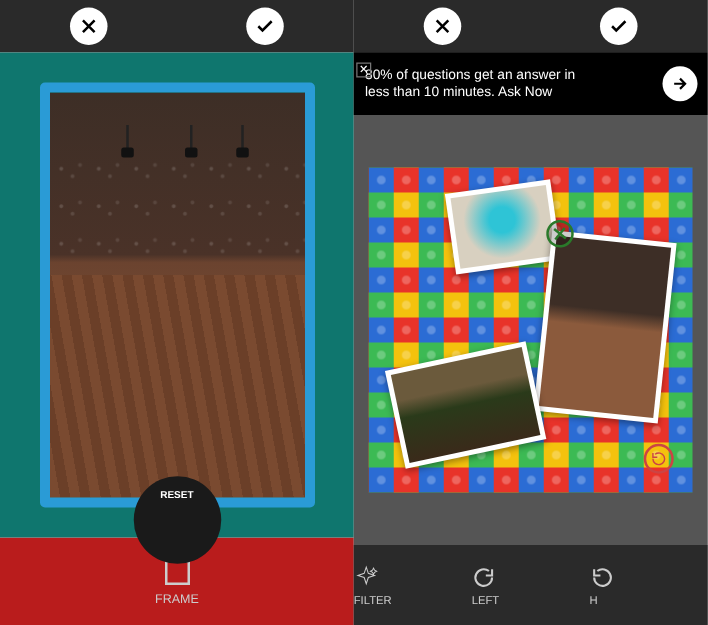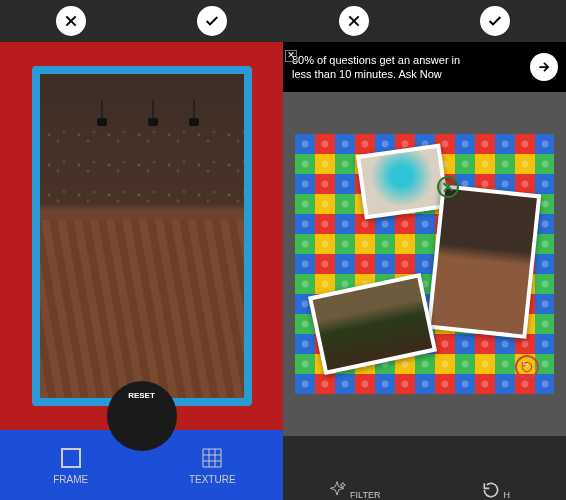--- a/index.html
+++ b/index.html
@@ -1,30 +1,30 @@
 <!DOCTYPE html>
 <html><head>
 <meta charset="utf-8">
 <style>
 *{margin:0;padding:0;box-sizing:border-box}
 body{width:566px;height:500px;font-family:Arial,sans-serif;background:#fff;display:flex}
 .screen{width:283px;height:500px;position:relative;display:flex;flex-direction:column}
 .topbar{height:42px;background:#2a2a2a;display:flex;align-items:center;justify-content:space-around}
 .circle-btn{width:30px;height:30px;border-radius:50%;background:#fff;display:flex;align-items:center;justify-content:center;cursor:pointer}
 .circle-btn svg{width:16px;height:16px}
-.s1 .canvas{flex:1;background:#b91c1c;display:flex;align-items:center;justify-content:center;position:relative}
+.s1 .canvas{flex:1;background:#0f766e;display:flex;align-items:center;justify-content:center;position:relative}
 .frame-box{width:220px;height:340px;border:8px solid #2a9bd6;border-radius:4px;box-shadow:inset 0 0 30px 20px rgba(42,155,214,0.6);position:relative;overflow:hidden}
 .cafe-scene{width:100%;height:100%;background:linear-gradient(to bottom,#3d2e26 0%,#4a3228 40%,#6b432f 42%,#8b5a3c 100%);position:relative}
 .cafe-scene::before{content:"";position:absolute;top:15%;left:0;right:0;height:25%;background:radial-gradient(circle at 30% 40%,rgba(255,255,255,0.15) 1px,transparent 2px),radial-gradient(circle at 60% 60%,rgba(255,255,255,0.12) 1px,transparent 2px),radial-gradient(circle at 80% 30%,rgba(255,255,255,0.1) 1px,transparent 2px);background-size:30px 30px}
 .cafe-scene::after{content:"";position:absolute;bottom:0;left:0;right:0;height:55%;background:repeating-linear-gradient(80deg,#7a4a30 0 8px,#6b3f28 8px 16px)}
 .lamp{position:absolute;width:2px;height:20px;background:#222;top:8%}
 .lamp::after{content:"";position:absolute;bottom:-6px;left:-4px;width:10px;height:8px;background:#111;border-radius:2px}
 .l1{left:30%}.l2{left:55%}.l3{left:75%}
 .reset-pill{position:absolute;bottom:0;left:50%;transform:translateX(-50%) translateY(30%);width:70px;height:70px;background:#1a1a1a;border-radius:50%;display:flex;align-items:flex-start;justify-content:center;padding-top:10px;color:#fff;font-size:8px;font-weight:bold;z-index:5}
-.s1 .toolbar{height:70px;background:#1d4ed8;display:flex}
+.s1 .toolbar{height:70px;background:#b91c1c;display:flex}
 .tool{flex:1;display:flex;flex-direction:column;align-items:center;justify-content:center;gap:4px;color:#ccc;font-size:10px;cursor:pointer}
 .tool.active{background:#444;color:#fff}
 .tool svg{width:24px;height:24px}
 .s2{background:#555}
 .s2 .ad{height:50px;background:#000;color:#fff;display:flex;align-items:center;padding:0 8px;font-size:11px;line-height:1.3;position:relative}
 .ad .arrow-btn{position:absolute;right:8px;width:28px;height:28px;border-radius:50%;background:#fff;display:flex;align-items:center;justify-content:center}
 .ad .arrow-btn svg{width:14px;height:14px;fill:#000}
 .ad-close{position:absolute;left:2px;top:8px;width:12px;height:12px;font-size:9px;border:1px solid #777;display:flex;align-items:center;justify-content:center}
 .ad-text{margin-left:1px;max-width:180px}
 .s2 .canvas2{flex:1;display:flex;align-items:center;justify-content:center;padding:12px}
@@ -35,21 +35,21 @@
 .p1 .inner{width:100%;height:100%;background:radial-gradient(circle at 50% 40%,#2ec4d6 20%,#d8d0c0 60%)}
 .p2{width:100px;height:145px;top:55px;right:20px;transform:rotate(6deg)}
 .p2 .inner{width:100%;height:100%;background:linear-gradient(to bottom,#3d2e26 40%,#8b5a3c 50%)}
 .p3{width:115px;height:80px;bottom:30px;left:20px;transform:rotate(-12deg)}
 .p3 .inner{width:100%;height:100%;background:linear-gradient(to bottom,#6b5a3c 30%,#2a3a1a 50%,#3a2a1a 100%)}
 .rot-handle{position:absolute;bottom:15px;right:15px;width:24px;height:24px;border:2px solid #c44;border-radius:50%;display:flex;align-items:center;justify-content:center}
 .del-handle{position:absolute;top:42px;right:95px;width:22px;height:22px;border:2px solid #2a7a2a;border-radius:50%;background:rgba(0,0,0,0.2);display:flex;align-items:center;justify-content:center;transform:rotate(-6deg)}
 .del-handle::before,.del-handle::after{content:"";position:absolute;width:12px;height:2px;background:#2a7a2a}
 .del-handle::before{transform:rotate(45deg)}.del-handle::after{transform:rotate(-45deg)}
 .s2 .toolbar2{height:64px;background:#2a2a2a;display:flex}
-.tool2{flex:1;display:flex;flex-direction:row;align-items:flex-end;justify-content:center;gap:3px;color:#ccc;font-size:9px;cursor:pointer;min-width:0}
+.tool2{flex:1;display:flex;flex-direction:column;align-items:flex-start;justify-content:center;gap:3px;color:#ccc;font-size:9px;cursor:pointer;min-width:0}
 .tool2 svg{width:20px;height:20px}
 .tool2.cut{overflow:hidden}
 </style>
 </head>
 <body>
 
 <div class="screen s1">
   <div class="topbar">
     <div class="circle-btn">
       <svg viewBox="0 0 24 24">
@@ -73,26 +73,20 @@
     <div class="reset-pill">
       <span>RESET</span>
     </div>
   </div>
   <div class="toolbar">
     <div class="tool">
       <svg viewBox="0 0 24 24">
           <rect x="3" y="3" width="18" height="18" stroke="#ccc" stroke-width="2" fill="none"></rect>
         </svg>
       <span>FRAME</span>
-    </div>
-    <div class="tool">
-      <svg viewBox="0 0 24 24">
-          <path d="M3 3h18v18H3zM3 9h18M3 15h18M9 3v18M15 3v18" stroke="#ccc" stroke-width="1" fill="none"></path>
-        </svg>
-      <span>TEXTURE</span>
     </div>
   </div>
 </div>
 
 <div class="screen s2">
   <div class="topbar">
     <div class="circle-btn">
       <svg viewBox="0 0 24 24">
           <path d="M5 5l14 14M19 5L5 19" stroke="#000" stroke-width="3" fill="none"></path>
         </svg>
@@ -132,20 +126,26 @@
       </div>
     </div>
   </div>
   <div class="toolbar2">
     <div class="tool2">
       <svg viewBox="0 0 24 24">
           <path d="M12 2l2 6 6 2-6 2-2 6-2-6-6-2 6-2zM19 3l1 2 2 1-2 1-1 2-1-2-2-1 2-1z" stroke="#ccc" stroke-width="1" fill="none"></path>
         </svg>
       <span>FILTER</span>
     </div>
+    <div class="tool2">
+      <svg viewBox="0 0 24 24">
+          <path d="M20 12a8 8 0 1 1-3-6.2M20 4v6h-6" stroke="#ccc" stroke-width="2" fill="none"></path>
+        </svg>
+      <span>LEFT</span>
+    </div>
     <div class="tool2 cut">
       <svg viewBox="0 0 24 24">
           <path d="M4 12a8 8 0 1 0 3-6.2M4 4v6h6" stroke="#ccc" stroke-width="2" fill="none"></path>
         </svg>
       <span>H</span>
     </div>
   </div>
 </div>
 
 </body></html>

